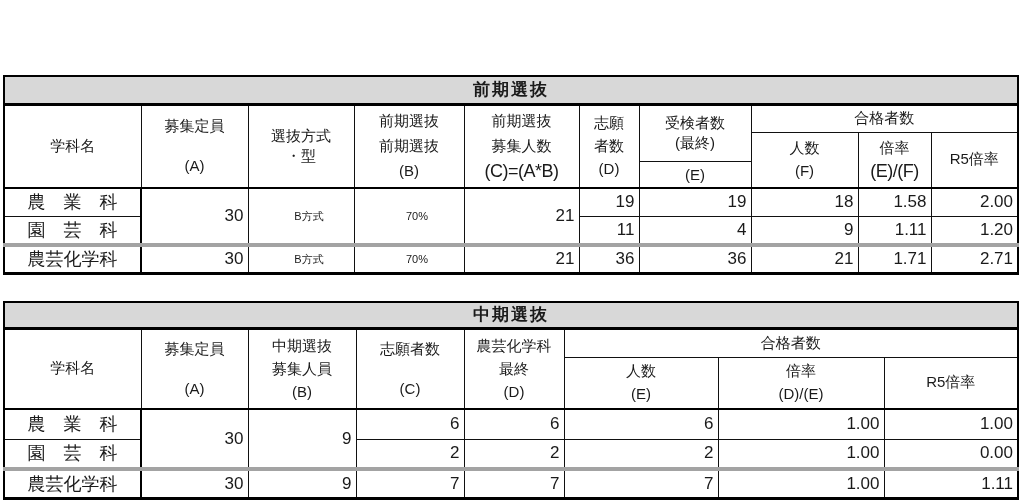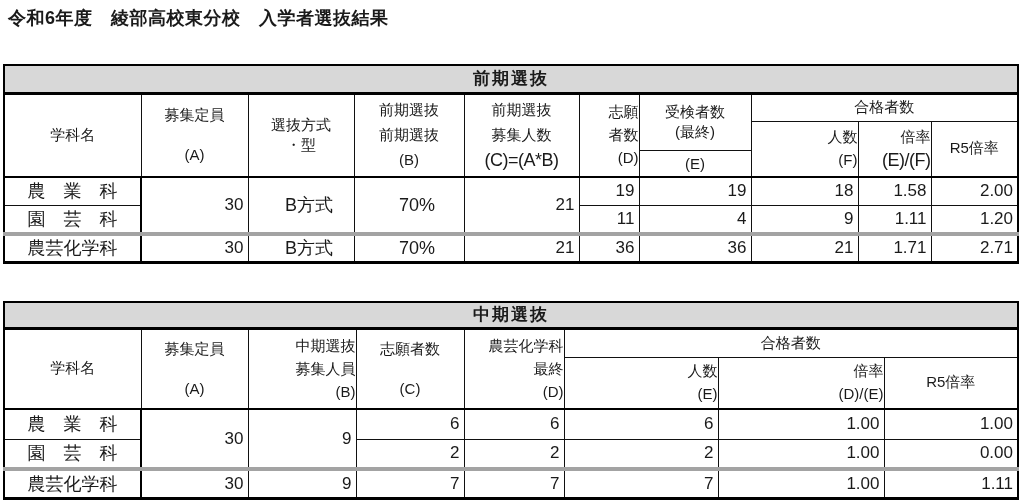--- a/index.html
+++ b/index.html
@@ -2,48 +2,47 @@
 <html><head>
 <meta charset="utf-8">
 <style>
   html,body{margin:0;padding:0;background:#ffffff;width:1020px;height:502px;overflow:hidden;
     font-family:"Liberation Sans","DejaVu Sans",sans-serif;color:#1a1a1a;}
   .page{position:relative;width:1020px;height:502px;}
   .doc-title{position:absolute;left:8px;top:6px;font-size:18px;font-weight:600;letter-spacing:.5px;}
 
   table{border-collapse:collapse;table-layout:fixed;width:1014px;position:absolute;left:3px;
     border:2px solid #000;}
-  #t1{top:64px;}
+  #t1{top:75px;}
   #t2{top:301px;border-radius:31px;}
   td{border:1px solid #111;padding:0;vertical-align:middle;overflow:hidden;}
 
   
   .band{background:#d8d8d8;text-align:center;font-weight:bold;font-size:17px;
     border-bottom:3px solid #000;letter-spacing:2px;}
   
   .h{font-size:15px;text-align:center;}
   .stack{display:flex;flex-direction:column;justify-content:center;align-items:center;height:100%;line-height:20px;}
   .gap20{row-gap:20px;}
   .gap5{row-gap:5px;}
-  .gap3{row-gap:3px;align-items:flex-end;}
+  .gap3{row-gap:3px;}
   .small{font-size:18px;letter-spacing:-0.5px;}
   .hb{border-bottom:2px solid #000;}
   
   .name{font-size:18px;text-align:center;border-right:2px solid #000;}
   .num{font-size:17px;text-align:right;padding-right:4px;}
-  .ctr{font-size:18px;text-align:center;padding-left:16px;}
+  .ctr{font-size:11px;text-align:center;padding-left:16px;}
   .bt2 td{border-top:4px solid #a3a3a3;}
   table{border-bottom-width:3px;}
 </style>
 </head>
 <body>
 
 <div class="page">
 
-  <div class="doc-title">令和6年度　綾部高校東分校　入学者選抜結果</div>
 
   <table id="t1">
     <colgroup>
       <col style="width:137px">
         <col style="width:107px">
         <col style="width:106px">
       <col style="width:110px">
         <col style="width:115px">
         <col style="width:60px">
       <col style="width:112px">

